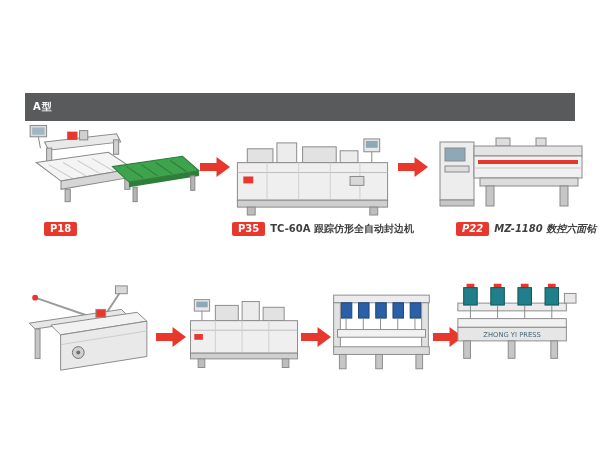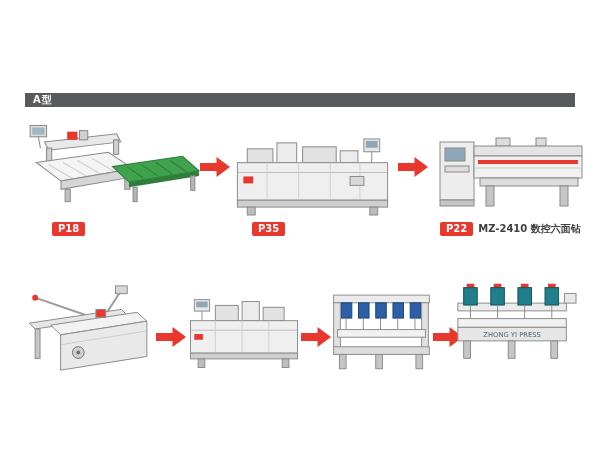--- a/index.html
+++ b/index.html
@@ -9,21 +9,21 @@
     --machine-green-dark:#2e7d3a;
     --machine-blue:#2b5fa8;
     --machine-teal:#1f7f8a;
     --caption-text:#3f3f3f;
   }
   html,body{margin:0;padding:0;}
   body{font-family:"DejaVu Sans","Liberation Sans",sans-serif;background:#fff;}
   .page{position:relative;width:600px;height:450px;background:#ffffff;overflow:hidden;}
 
   .section-bar{
-    position:absolute;left:25px;width:550px;height:14px;
+    position:absolute;left:25px;width:550px;height:28px;
     background:var(--header-bar);display:flex;align-items:center;
   }
   .bar-label{color:#ffffff;font-size:10px;font-weight:bold;padding-left:8px;letter-spacing:1px;}
   .bar-a{top:93px;}
   .bar-b{top:257px;}
 
   .machine{position:absolute;}
   .machine svg{width:100%;height:100%;display:block;}
 
   .flow-arrow{
@@ -31,23 +31,23 @@
     background:var(--accent-red);
     clip-path:polygon(0% 32%,55% 32%,55% 5%,100% 50%,55% 95%,55% 68%,0% 68%);
   }
   .arrow-a1{left:200px;top:156px;}
   .arrow-a2{left:398px;top:156px;}
   .arrow-b1{left:156px;top:326px;}
   .arrow-b2{left:301px;top:326px;}
   .arrow-b3{left:433px;top:326px;}
 
   .caption{position:absolute;top:222px;display:flex;align-items:center;gap:5px;white-space:nowrap;}
-  .cap-1{left:52px;gap:31px;}
-  .cap-2{left:252px;}
-  .cap-3{left:440px;}
+  .cap-1{left:44px;gap:31px;}
+  .cap-2{left:232px;}
+  .cap-3{left:456px;font-style:italic;}
   .badge{
     background:var(--accent-red);color:#ffffff;font-size:10px;font-weight:bold;
     padding:1px 6px;border-radius:2px;line-height:12px;
   }
   .caption-text{font-size:10px;font-weight:bold;color:var(--caption-text);}
 
   
   .f-red{fill:var(--accent-red);}
   .f-green{fill:var(--machine-green);stroke:var(--machine-green-dark);}
   .f-green-dark{fill:var(--machine-green-dark);}
@@ -144,24 +144,25 @@
       <rect x="124" y="62" width="8" height="20" fill="#c6c6c6" stroke="#8a8a8a"></rect>
       <rect x="4" y="76" width="34" height="6" fill="#c6c6c6" stroke="#8a8a8a"></rect>
     </svg>
   </div>
 
   <div class="caption cap-1">
     <span class="badge">P18</span>
   </div>
   <div class="caption cap-2">
     <span class="badge">P35</span>
+    <span class="caption-text">TC-60A 跟踪仿形全自动封边机</span>
   </div>
   <div class="caption cap-3">
     <span class="badge">P22</span>
-    <span class="caption-text">MZ-2410 数控六面钻</span>
+    <span class="caption-text">MZ-1180 数控六面钻</span>
   </div>
 
 
   <div class="machine m-b1">
     <svg viewBox="0 0 130 100">
       <line x1="8" y1="18" x2="72" y2="40" stroke="#9a9a9a" stroke-width="2"></line>
       <circle cx="8" cy="18" r="3" class="f-red"></circle>
       <line x1="95" y1="12" x2="78" y2="38" stroke="#9a9a9a" stroke-width="2"></line>
       <rect x="90" y="6" width="12" height="8" fill="#d8d8d8" stroke="#8a8a8a"></rect>
       <polygon points="2,44 96,30 102,36 8,50" fill="#e6e6e6" stroke="#8a8a8a"></polygon>

